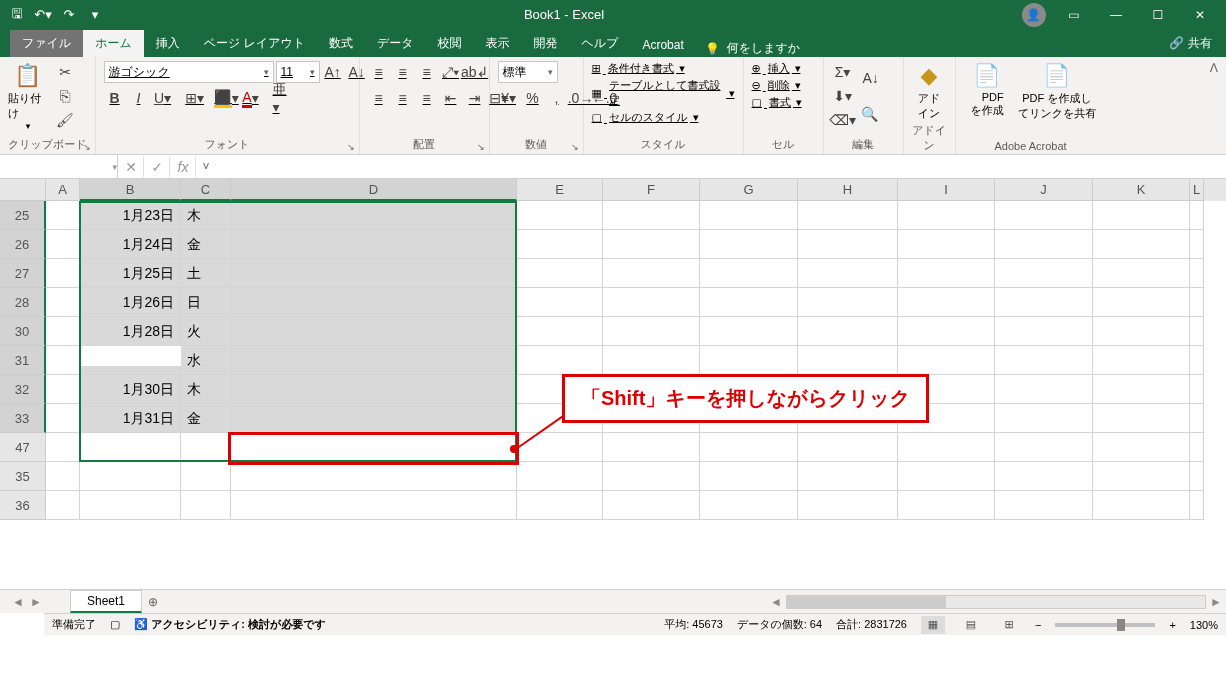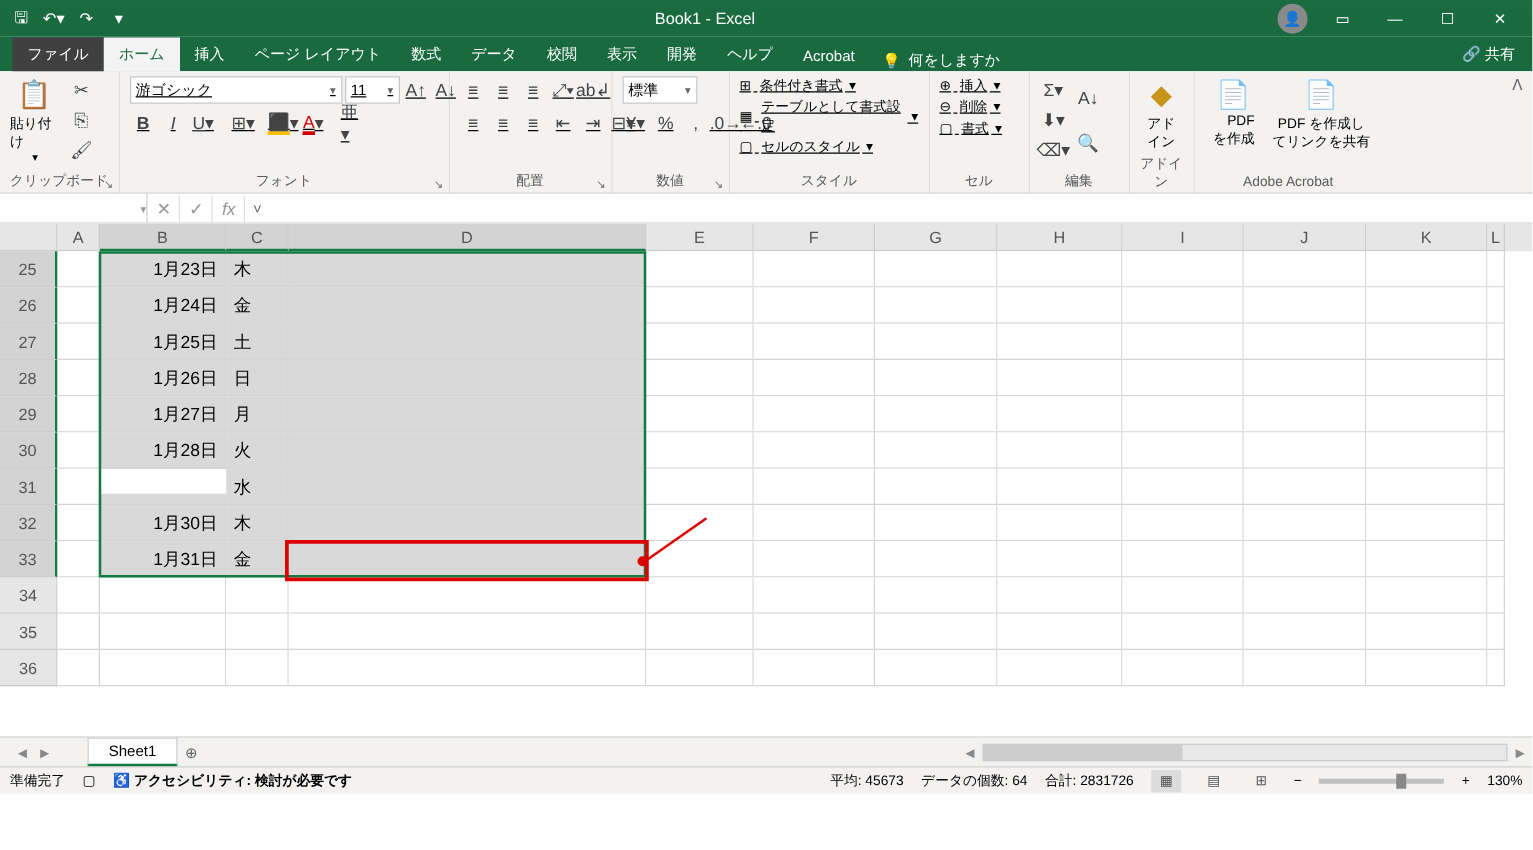--- a/index.html
+++ b/index.html
@@ -7,21 +7,21 @@
 .titlebar { background: linear-gradient(#1a6b3f,#196b3f); height: 29px; display: flex; align-items: center; color: #fff; padding: 0 6px; }
 .qat { display: flex; align-items: center; gap: 4px; }
 .qat .ic { width: 22px; height: 22px; display: flex; align-items: center; justify-content: center; font-size: 13px; cursor: pointer; }
 .title { flex: 1; text-align: center; font-size: 13px; }
 .winctrl { display: flex; gap: 2px; }
 .winctrl .ic { width: 40px; height: 29px; display: flex; align-items: center; justify-content: center; cursor: pointer; }
 .avatar { width: 24px; height: 24px; border-radius: 50%; background: #8a8a8a; display: flex; align-items: center; justify-content: center; margin-right: 8px; }
 .ribbon-tabs { background: #196b3f; height: 28px; display: flex; align-items: flex-end; padding-left: 10px; }
 .tab { color: #fff; padding: 5px 12px 5px; font-size: 12px; cursor: pointer; }
 .tab.active { background: #f3f3f3; color: #196b3f; }
-.tab.file { background: #404040; }
+.tab.file { background: #737373; }
 .tell { display: flex; align-items: center; color: #fff; gap: 6px; margin-left: 10px; }
 .share { margin-left: auto; color: #fff; padding: 5px 14px; cursor: pointer; }
 .ribbon { background: #f3f2f1; height: 98px; border-bottom: 1px solid #d0d0d0; display: flex; }
 .group { border-right: 1px solid #e1dfdd; padding: 4px 8px 0; display: flex; flex-direction: column; }
 .group-body { flex: 1; display: flex; align-items: flex-start; gap: 6px; }
 .group-label { text-align: center; font-size: 11px; color: #5a5a5a; padding: 2px 0; position: relative; }
 .group-label .dlg { position: absolute; right: -4px; bottom: 2px; font-size: 9px; color: #666; }
 .btn-big { display: flex; flex-direction: column; align-items: center; width: 40px; cursor: pointer; font-size: 11px; }
 .btn-big .glyph { font-size: 22px; height: 30px; display: flex; align-items: center; color: #444; }
 .col { display: flex; flex-direction: column; gap: 2px; }
@@ -51,21 +51,21 @@
 .selection-border { position: absolute; border: 2px solid #107c41; pointer-events: none; }
 
 .sheet-tabs { height: 24px; border-top: 1px solid #d0d0d0; display: flex; align-items: center; background: #f3f2f1; font-size: 12px; }
 .st-nav { width: 70px; display: flex; gap: 6px; padding-left: 12px; color: #888; }
 .st-tab { background: #fff; border: 1px solid #ccc; border-bottom: 2px solid #107c41; padding: 3px 16px; }
 .st-add { width: 22px; text-align: center; color: #666; cursor: pointer; }
 .st-hscroll { margin-left: auto; width: 460px; height: 16px; background: #f3f2f1; display:flex; align-items:center; }
 .st-hscroll .track { flex:1; height:14px; background:#e8e8e8; border:1px solid #ccc; position:relative; }
 .st-hscroll .thumb { position:absolute; left:0; width:38%; height:100%; background:#cdcdcd; }
 
-.statusbar { height: 22px; background: #f3f2f1; border-top: 1px solid #d0d0d0; display: flex; align-items: center; font-size: 11px; padding: 0 8px; gap: 14px; }
+.statusbar { height: 22px; background: #f3f2f1; border-top: 1px solid #d0d0d0; display: flex; align-items: center; font-size: 11px; padding: 0 8px; gap: 14px; margin-left: 44px; }
 .statusbar .sep { flex: 1; }
 .view-btn { width: 24px; height: 18px; border: 1px solid transparent; display: flex; align-items: center; justify-content: center; cursor: pointer; color:#555; }
 .view-btn.active { background: #dcdcdc; }
 .zoom-slider { width: 100px; height: 4px; background: #c0c0c0; position: relative; }
 .zoom-slider .knob { position: absolute; left: 62%; top: -4px; width: 8px; height: 12px; background: #888; }
 
 .callout-box { position: absolute; border: 3px solid #d00; background: #fff; padding: 8px 16px; font-size: 20px; font-weight: bold; color: #d00; }
 .callout-target { position: absolute; border: 3px solid #d00; }
 .callout-line { position: absolute; background: #d00; height: 2px; transform-origin: left center; }
 .callout-dot { position: absolute; width: 8px; height: 8px; background: #d00; border-radius: 50%; }
@@ -345,35 +345,20 @@
         <div class="cell" style="width: 86px;"></div>
         <div class="cell" style="width: 97px;"></div>
         <div class="cell" style="width: 98px;"></div>
         <div class="cell" style="width: 100px;"></div>
         <div class="cell" style="width: 97px;"></div>
         <div class="cell" style="width: 98px;"></div>
         <div class="cell" style="width: 97px;"></div>
         <div class="cell" style="width: 14px;"></div>
       </div>
       <div class="gr-row">
-        <div class="rh sel">29</div>
-        <div class="cell" style="width: 34px;"></div>
-        <div class="cell sel r" style="width: 101px;">1月27日</div>
-        <div class="cell sel" style="width: 50px;">月</div>
-        <div class="cell sel" style="width: 286px;"></div>
-        <div class="cell" style="width: 86px;"></div>
-        <div class="cell" style="width: 97px;"></div>
-        <div class="cell" style="width: 98px;"></div>
-        <div class="cell" style="width: 100px;"></div>
-        <div class="cell" style="width: 97px;"></div>
-        <div class="cell" style="width: 98px;"></div>
-        <div class="cell" style="width: 97px;"></div>
-        <div class="cell" style="width: 14px;"></div>
-      </div>
-      <div class="gr-row">
         <div class="rh sel">30</div>
         <div class="cell" style="width: 34px;"></div>
         <div class="cell sel r" style="width: 101px;">1月28日</div>
         <div class="cell sel" style="width: 50px;">火</div>
         <div class="cell sel" style="width: 286px;"></div>
         <div class="cell" style="width: 86px;"></div>
         <div class="cell" style="width: 97px;"></div>
         <div class="cell" style="width: 98px;"></div>
         <div class="cell" style="width: 100px;"></div>
         <div class="cell" style="width: 97px;"></div>
@@ -420,21 +405,21 @@
         <div class="cell" style="width: 86px;"></div>
         <div class="cell" style="width: 97px;"></div>
         <div class="cell" style="width: 98px;"></div>
         <div class="cell" style="width: 100px;"></div>
         <div class="cell" style="width: 97px;"></div>
         <div class="cell" style="width: 98px;"></div>
         <div class="cell" style="width: 97px;"></div>
         <div class="cell" style="width: 14px;"></div>
       </div>
       <div class="gr-row">
-        <div class="rh">34</div>
+        <div class="rh">47</div>
         <div class="cell" style="width: 34px;"></div>
         <div class="cell r" style="width: 101px;"></div>
         <div class="cell" style="width: 50px;"></div>
         <div class="cell" style="width: 286px;"></div>
         <div class="cell" style="width: 86px;"></div>
         <div class="cell" style="width: 97px;"></div>
         <div class="cell" style="width: 98px;"></div>
         <div class="cell" style="width: 100px;"></div>
         <div class="cell" style="width: 97px;"></div>
         <div class="cell" style="width: 98px;"></div>
@@ -471,20 +456,21 @@
         <div class="cell" style="width: 97px;"></div>
         <div class="cell" style="width: 14px;"></div>
       </div>
     </div>
 
   <div class="selection-border" style="left:79px; top:22px; width:438px; height:261px;"></div>
 
   <div class="callout-target" style="left:228px; top:253px; width:291px; height:33px;"></div>
   <div class="callout-dot" style="left:510px; top:266px;"></div>
   <div class="callout-line" style="left:516px; top:269px; width:60px; transform:rotate(-35deg);"></div>
+  <div class="callout-box" style="left:562px; top:195px;">「Shift」キーを押しながらクリック</div>
 </div>
 
 <div class="sheet-tabs">
   <div class="st-nav">
     <span>◄</span>
     <span>►</span>
   </div>
   <div class="st-tab">Sheet1</div>
   <div class="st-add">⊕</div>
   <div class="st-hscroll">

